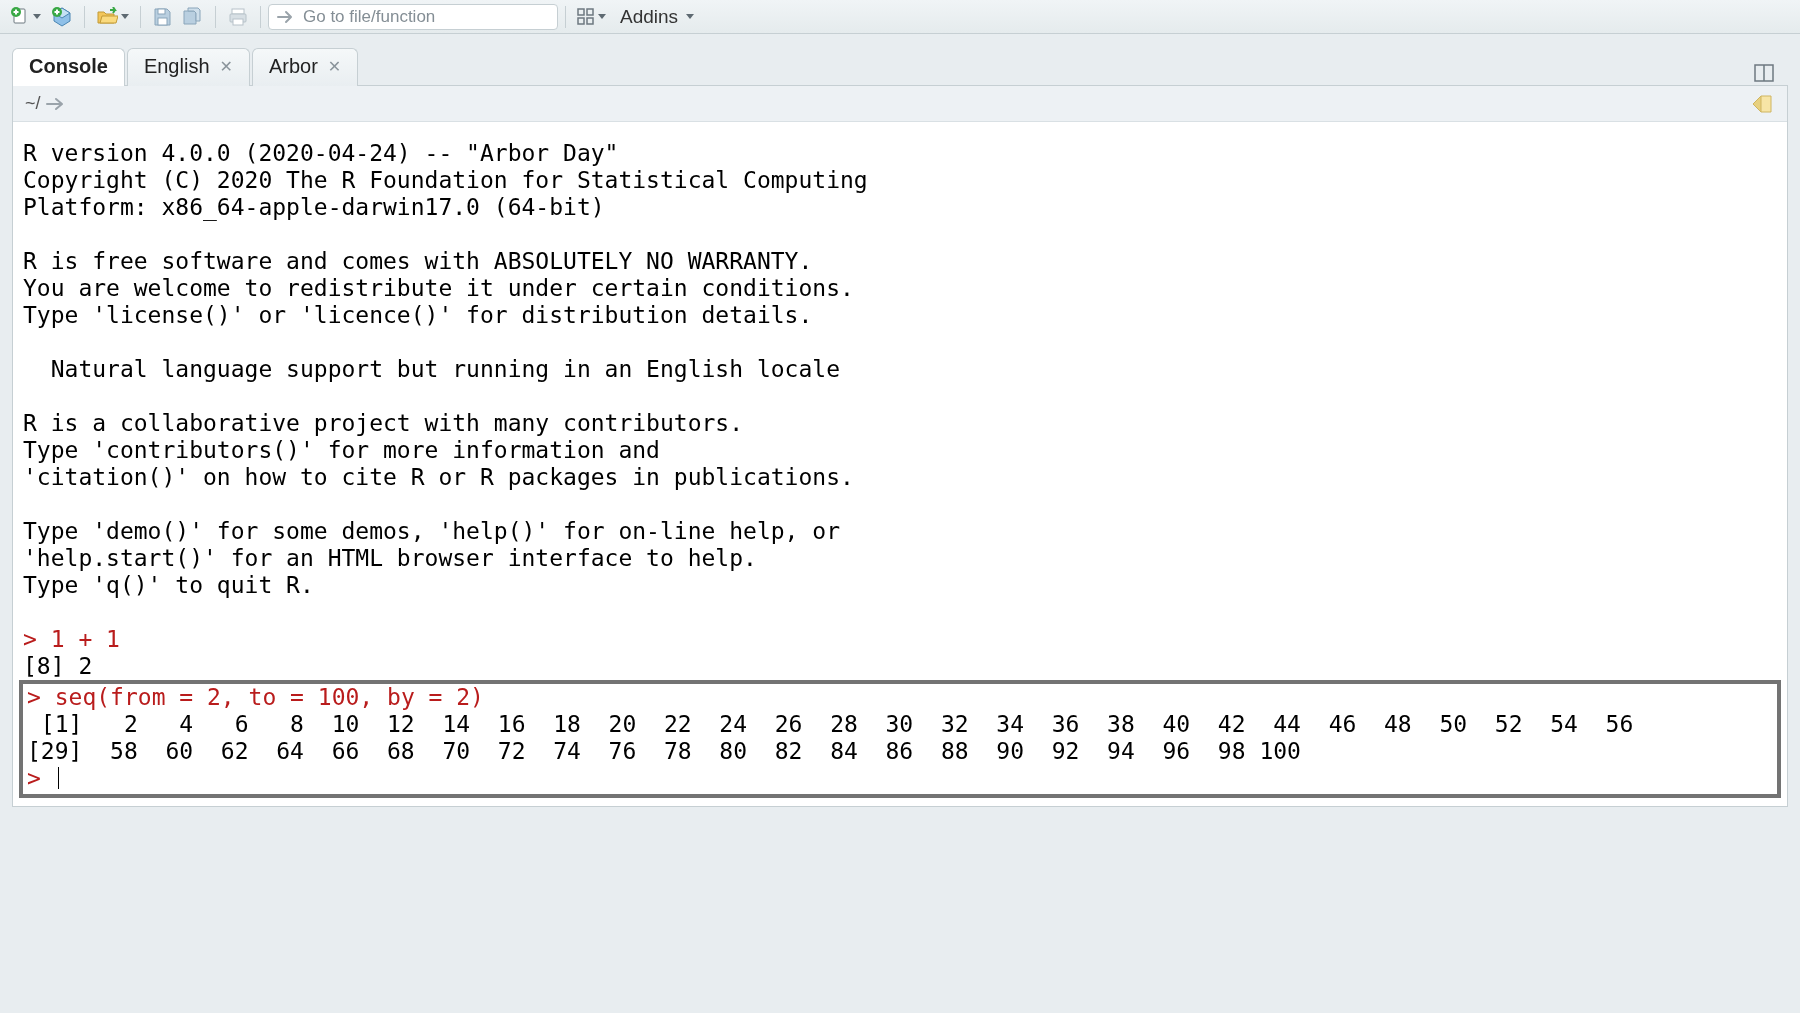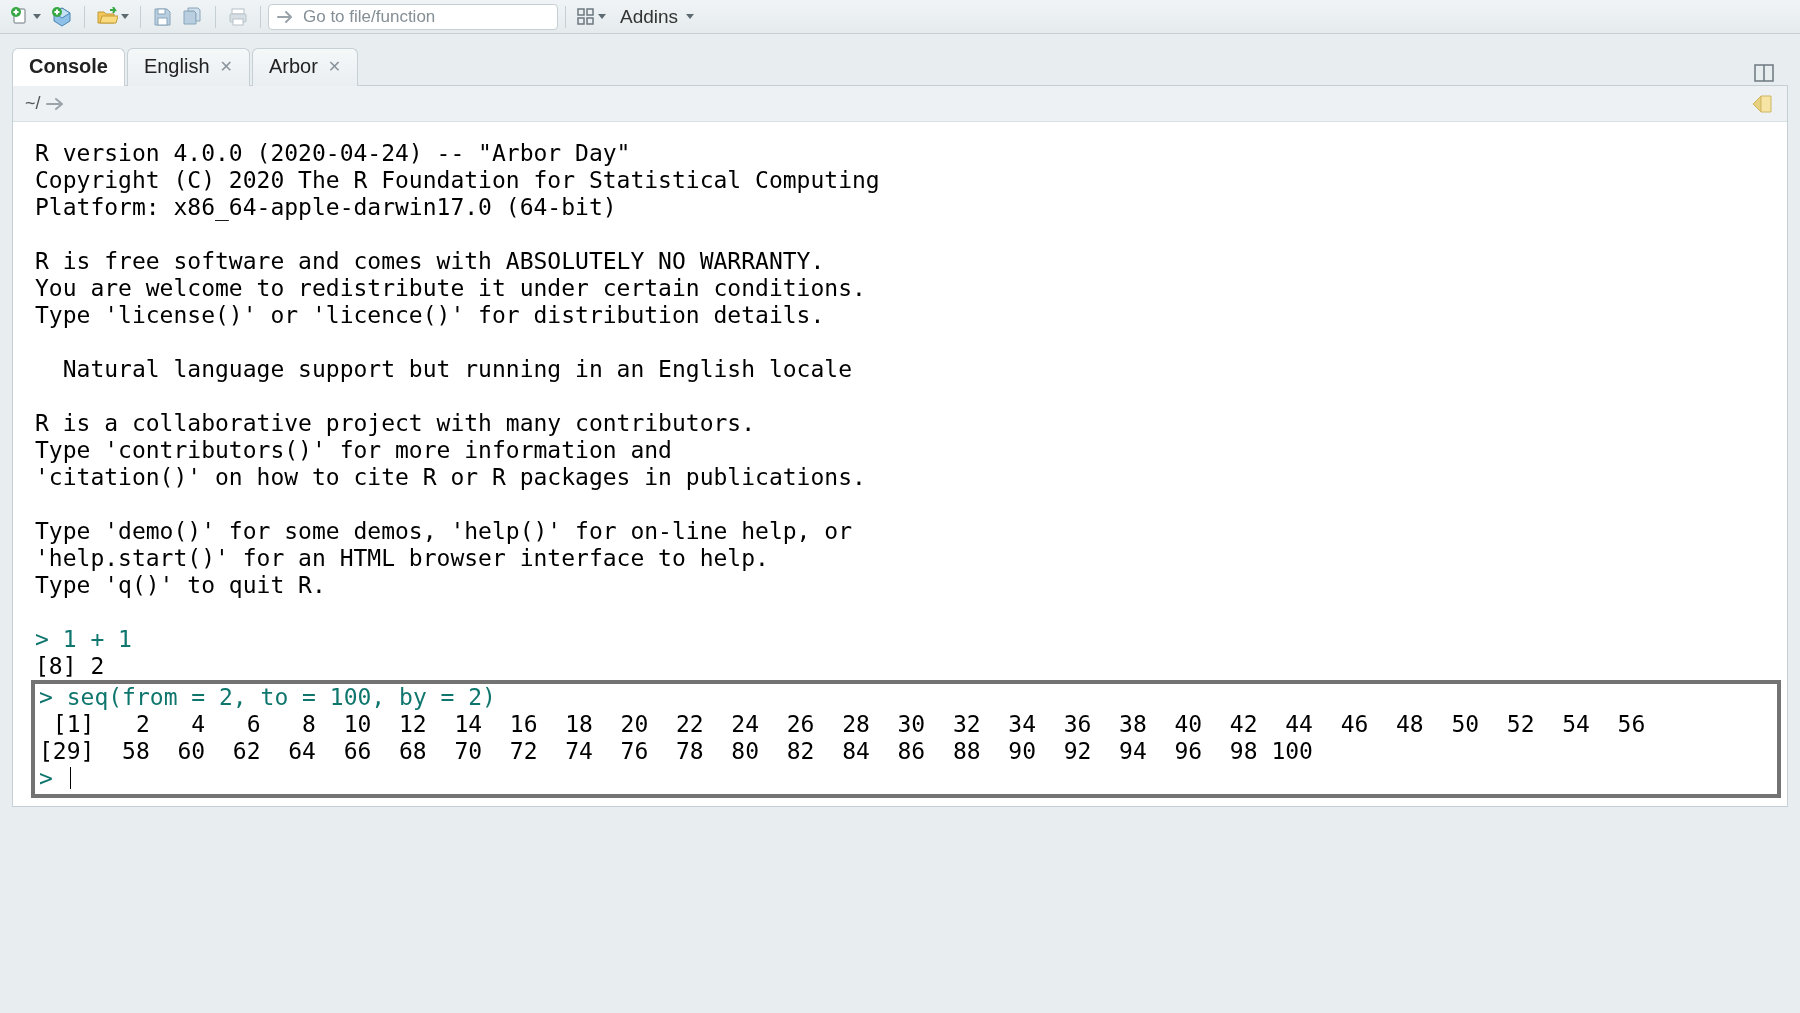--- a/index.html
+++ b/index.html
@@ -129,29 +129,29 @@
     }
     .workdir-bar .wd-path { font-family: inherit; }
     .workdir-right {
       margin-left: auto;
       display: flex;
       align-items: center;
     }
 
     
     .console {
-      padding: 18px 10px 8px 22px;
+      padding: 18px 10px 8px 10px;
       font-family: "Lucida Console", Monaco, Consolas, monospace;
       font-size: 23px;
       line-height: 27px;
       color: #000;
       white-space: pre;
       overflow: hidden;
     }
-    .prompt { color: #0f766e; }
+    .prompt { color: #b91c1c; }
     .highlight-box {
       border: 4px solid #737373;
       padding: 0 4px 2px 4px;
       margin-left: -4px;
       margin-right: -4px;
     }
     .cursor {
       display: inline-block;
       width: 1px;
       height: 22px;

